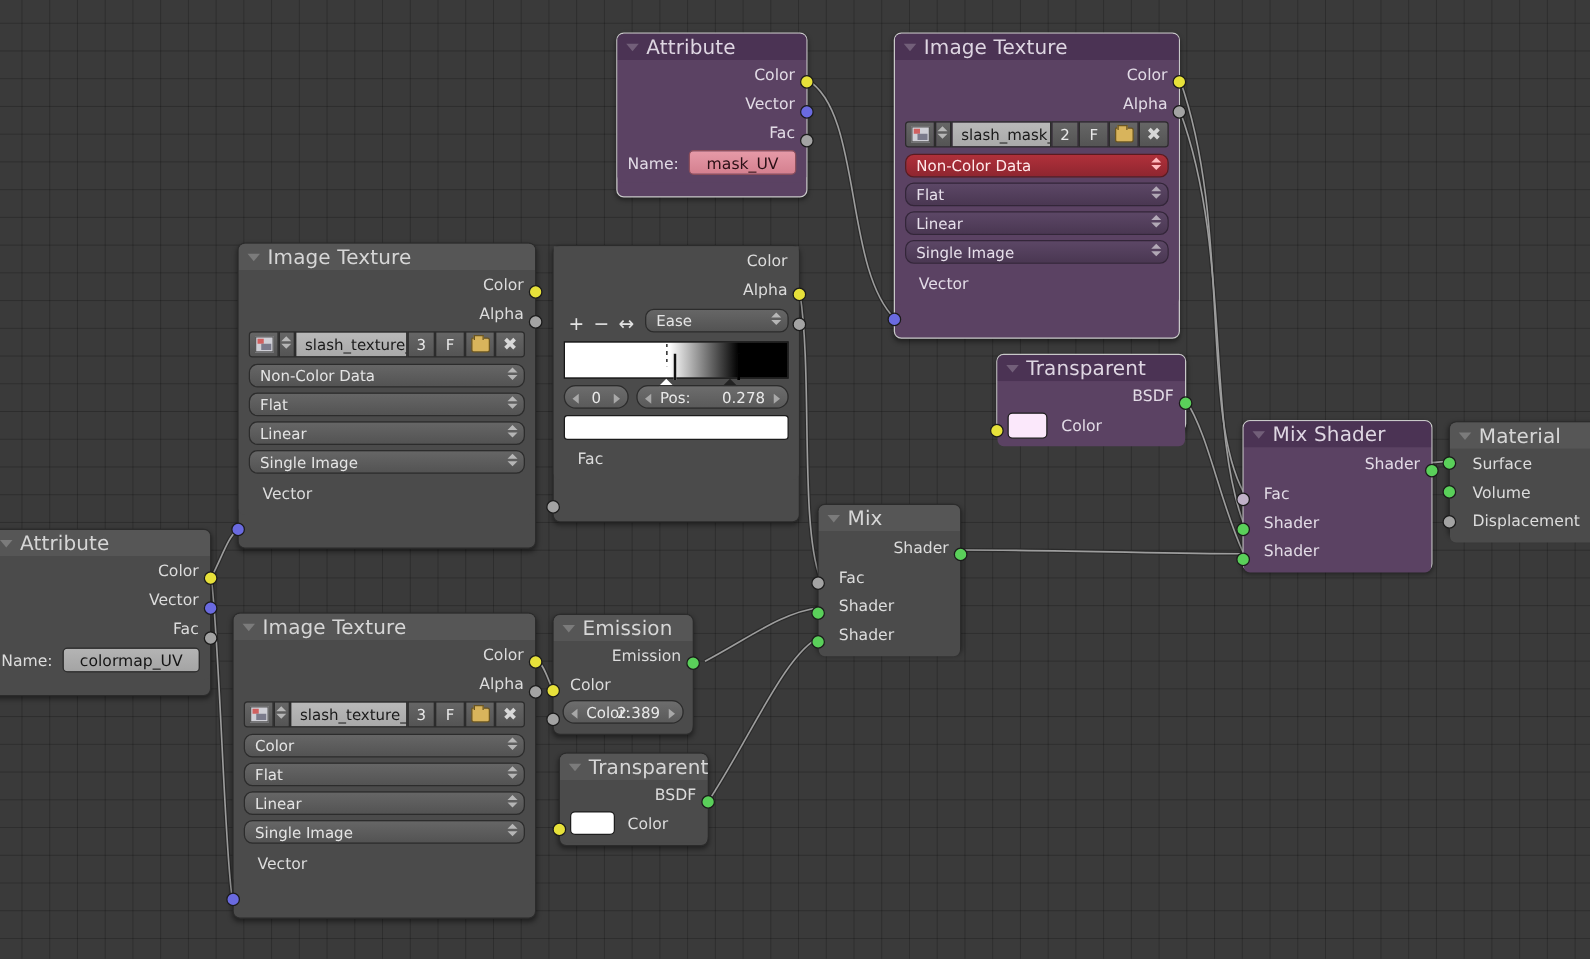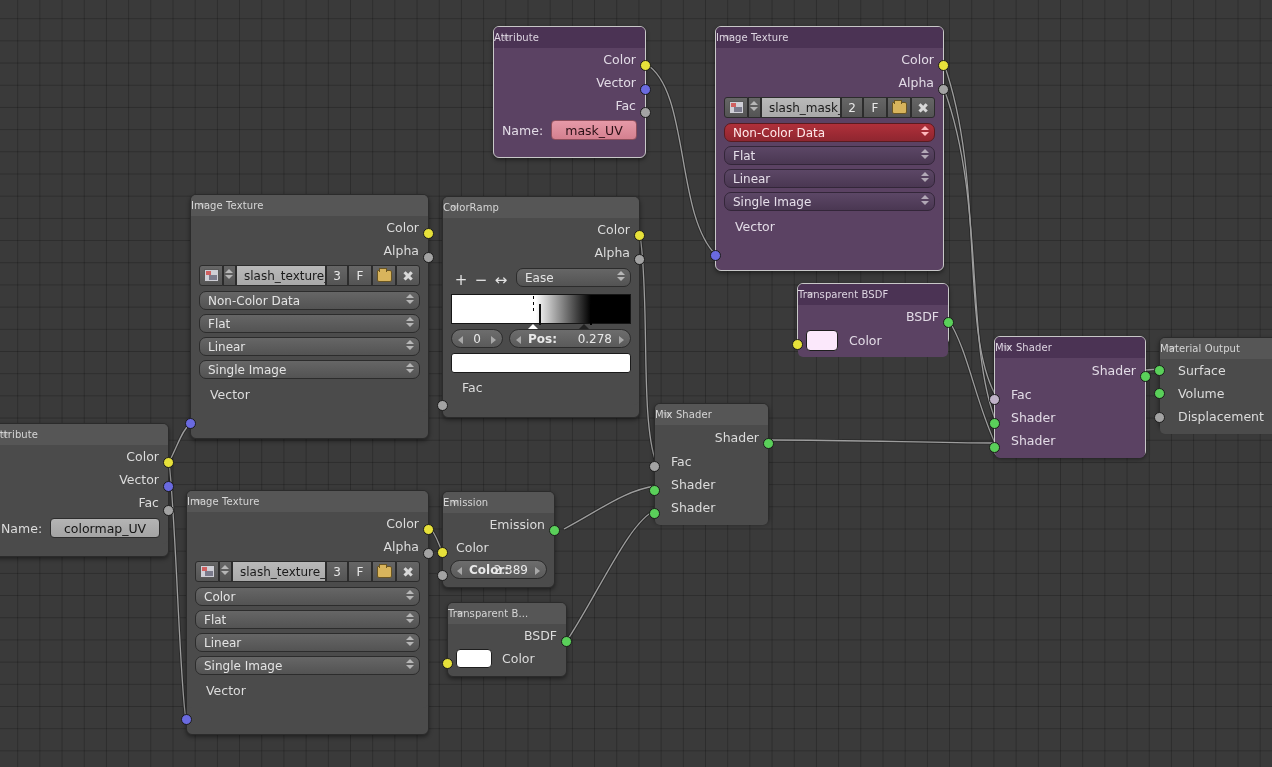--- a/index.html
+++ b/index.html
@@ -22,21 +22,22 @@
   .node {
     position:absolute;
     border-radius:6px;
     z-index:10;
     box-shadow: 0 2px 4px rgba(0,0,0,0.45);
     overflow:visible;
   }
   .node .hdr {
     height:21px; line-height:21px;
     border-radius:5px 5px 0 0;
-    font-size:10px;
+    font-size:16px;
+    padding-left:23px;
     position:relative;
     letter-spacing:.1px;
   }
   .node .tri {
     position:absolute; left:7px; top:8px;
     width:0;height:0;
     border-left:5px solid transparent;
     border-right:5px solid transparent;
     border-top:6px solid rgba(255,255,255,0.22);
   }
@@ -109,21 +110,21 @@
   
   .pill {
     height:19px; border-radius:10px; background:linear-gradient(#6d6d6d,#5a5a5a);
     border:1px solid #2c2c2c; font-size:12px; color:#e9e9e9; position:relative;
     line-height:18px;
   }
   .pill .ar { position:absolute; top:6px; width:0;height:0;
     border-top:4px solid transparent; border-bottom:4px solid transparent; }
   .pill .ar.lft{ left:6px; border-right:5px solid rgba(255,255,255,.45); }
   .pill .ar.rgt{ right:6px; border-left:5px solid rgba(255,255,255,.45); }
-  .pill .lbl { position:absolute; left:18px;font-weight:bold; }
+  .pill .lbl { position:absolute; left:18px; }
   .pill .val { position:absolute; right:18px; }
   .pill .ctr { text-align:center; }
 
   
   .txtfield {
     height:20px; border-radius:4px; background:linear-gradient(#b4b4b4,#a4a4a4);
     border:1px solid #2d2d2d; color:#151515; font-size:12.5px; line-height:19px;
     text-align:center;
   }
   .txtfield.pink { background:linear-gradient(#e69aa8,#d4808f); border:1px solid #8d4f5c; color:#2b1016; }
@@ -321,24 +322,20 @@
       </div>
     </div>
     <div class="row l" style="padding-left:19px;">Vector</div>
   </div>
   <span class="sock s-yellow" style="right:-6px; top:33px;"></span>
   <span class="sock s-grey" style="right:-6px; top:57px;"></span>
   <span class="sock s-blue" style="left:-6px; top:223px;"></span>
 </div>
 
 <div class="node grey" style="left:442px; top:196px; width:198px; height:222px;">
-  <div class="hdr">
-    <span class="tri"></span>
-    <span>ColorRamp</span>
-  </div>
   <div class="body">
     <div class="row r">Color</div>
     <div class="row r">Alpha</div>
     <div class="cr-tools" style="margin-top:5px;">
       <span class="cr-btn">+</span>
       <span class="cr-btn">−</span>
       <span class="cr-btn">↔</span>
       <span class="sel" style="flex:1;margin-bottom:4px;margin-left:5px;">
         <span>Ease</span><span class="updown">
             <i class="u"></i>

